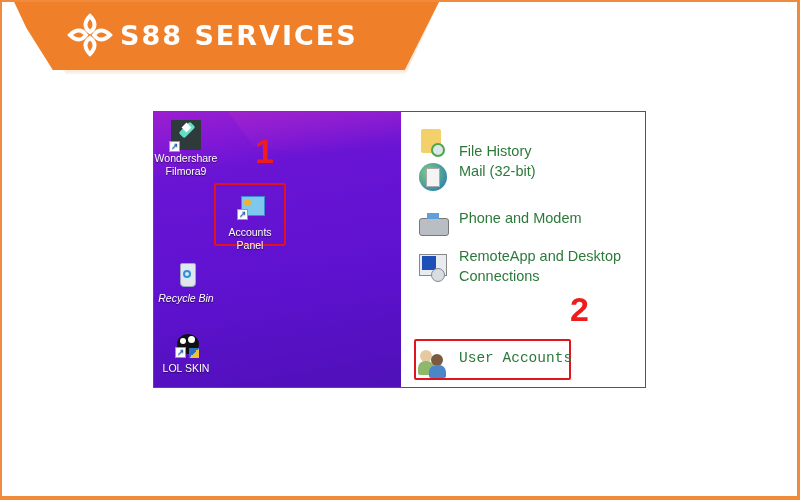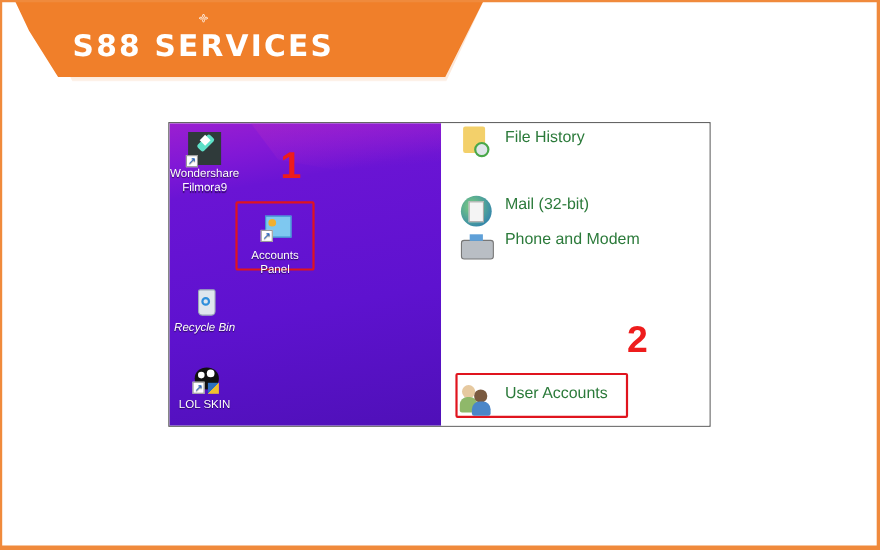--- a/index.html
+++ b/index.html
@@ -19,21 +19,21 @@
     background:#f07f2a;
     clip-path: polygon(0 0, 100% 0, 92% 100%, 12% 100%, 6% 40%, 3% 0);
   }
   .banner-shadow {
     position:absolute; left:10px; top:0; width:430px; height:74px;
     background:rgba(240,127,42,0.18);
     clip-path: polygon(0 0, 100% 0, 92% 100%, 13% 100%, 8% 40%, 4% 0);
     filter: blur(3px);
   }
   .logo {
-    position:absolute; left:66px; top:12px; height:46px; display:flex; align-items:center; gap:6px;flex-direction:column;
+    position:absolute; left:66px; top:12px; height:46px; display:flex; align-items:center; gap:6px;
   }
   .logo svg { width:48px; height:46px; }
   .logo-text {
     color:#ffffff; font-weight:700; font-size:27px; letter-spacing:2px;
     font-family:"DejaVu Sans", sans-serif;
   }
   .shot {
     position:absolute; left:153px; top:111px; width:493px; height:277px;
     border:1px solid #555; box-sizing:border-box; overflow:hidden; background:#fff;
   }
@@ -124,50 +124,61 @@
         <div style="position:absolute;left:9px;top:8px;width:6px;height:6px;border-radius:50%;background:#fff;"></div>
         <div style="position:absolute;left:17px;top:6px;width:7px;height:7px;border-radius:50%;background:#fff;"></div>
         <div style="position:absolute;left:18px;top:18px;width:10px;height:10px;background:linear-gradient(135deg,#2d6fc0 50%,#f0c030 50%);"></div>
         <div class="shortcut" style="left:4px;bottom:2px;">↗</div>
       </div>
       <div>LOL SKIN</div>
     </div>
   </div>
 
   <div class="cp">
-    <div class="cp-item" style="top:3px;">
+    <div class="cp-item" style="top:17px;align-items:flex-end;">
       <div class="ico">
         <div style="position:absolute;left:4px;top:0;width:20px;height:24px;background:#f3d06a;border-radius:2px;"></div>
         <div style="position:absolute;left:14px;top:14px;width:14px;height:14px;border-radius:50%;background:#dfe6ea;border:2px solid #4aa84a;box-sizing:border-box;"></div>
       </div>
       <span class="lbl">File History</span>
     </div>
 
-    <div class="cp-item" style="top:64px;justify-content:flex-end;">
+    <div class="cp-item" style="top:49px;justify-content:flex-end;">
       <div class="ico">
         <div style="position:absolute;left:2px;top:2px;width:28px;height:28px;border-radius:50%;background:radial-gradient(circle at 35% 35%,#7ed07e,#1d6fb8);"></div>
         <div style="position:absolute;left:9px;top:7px;width:12px;height:17px;background:#f4f4f4;border:1px solid #aaa;"></div>
       </div>
       <span class="lbl">Mail (32-bit)</span>
     </div>
 
     <div class="cp-item" style="top:96px;">
       <div class="ico">
         <div style="position:absolute;left:2px;top:10px;width:28px;height:16px;background:#b9bec4;border-radius:3px;border:1px solid #777;"></div>
         <div style="position:absolute;left:10px;top:5px;width:12px;height:6px;background:#5fa0d8;"></div>
       </div>
       <span class="lbl">Phone and Modem</span>
     </div>
 
+    <div class="cp-item" style="top:134px;">
+      <div class="ico" style="margin-top:6px;">
+        <div style="position:absolute;left:2px;top:2px;width:26px;height:20px;background:#e8ecf0;border:1px solid #888;"></div>
+        <div style="position:absolute;left:5px;top:4px;width:14px;height:14px;background:#1e4fb8;"></div>
+        <div style="position:absolute;left:14px;top:16px;width:12px;height:12px;border-radius:50%;background:#d8dde2;border:1px solid #888;"></div>
+      </div>
+      <span class="lbl">
+        <span>RemoteApp and Desktop</span><br>
+        <span>Connections</span>
+      </span>
+    </div>
 
 
     <div class="num" style="left:169px; top:178px;">2</div>
 
     <div class="redbox" style="left:13px; top:227px; width:157px; height:41px;"></div>
-    <div class="cp-item" style="top:236px;">
+    <div class="cp-item" style="top:236px;font-family:Liberation Mono, monospace;">
       <div class="ico">
         <div style="position:absolute;left:3px;top:2px;width:12px;height:12px;border-radius:50%;background:#e6c9a0;"></div>
         <div style="position:absolute;left:1px;top:13px;width:16px;height:14px;border-radius:7px 7px 2px 2px;background:#8fb86a;"></div>
         <div style="position:absolute;left:14px;top:6px;width:12px;height:12px;border-radius:50%;background:#7a5a40;"></div>
         <div style="position:absolute;left:12px;top:17px;width:17px;height:13px;border-radius:7px 7px 2px 2px;background:#4a86c8;"></div>
       </div>
       <span class="lbl">User Accounts</span>
     </div>
   </div>
 </div>

